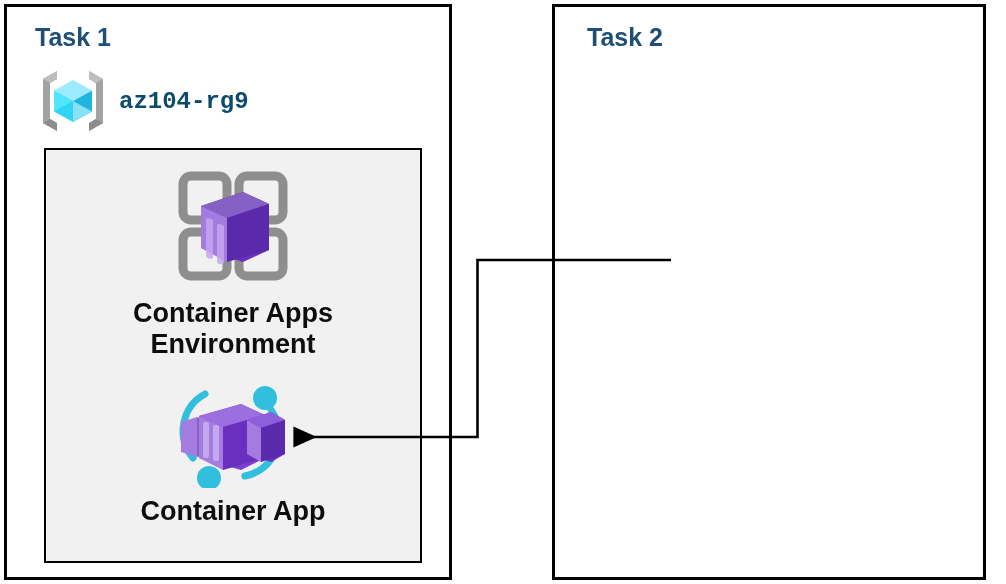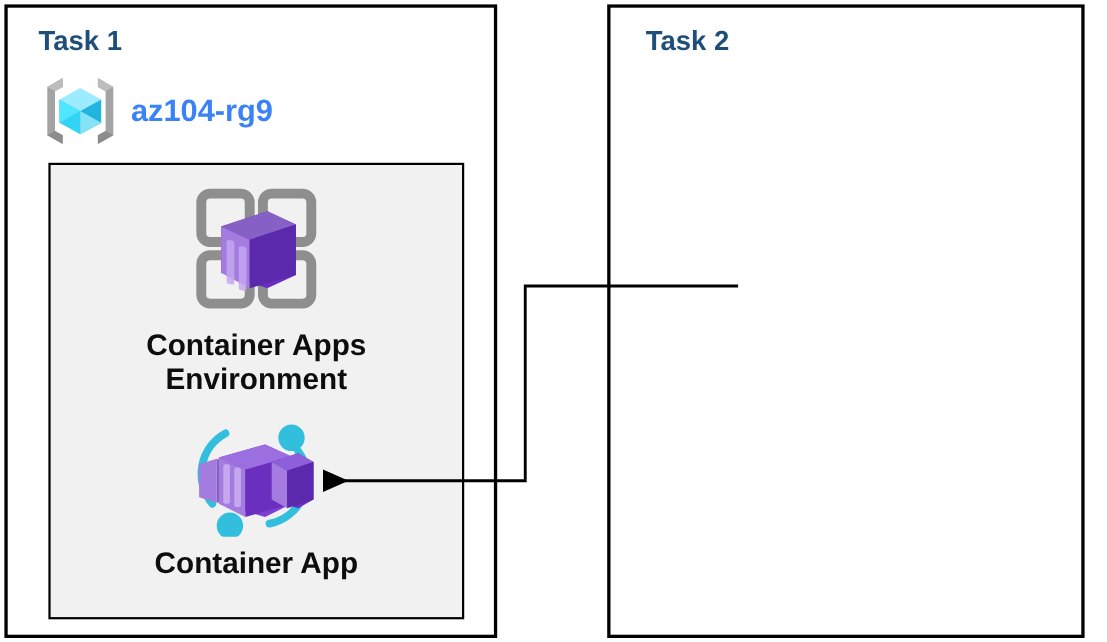--- a/index.html
+++ b/index.html
@@ -48,24 +48,25 @@
   #rg-row {
     position: absolute;
     left: 30px;
     top: 58px;
     display: flex;
     align-items: center;
     gap: 10px;
   }
   #rg-icon { width: 72px; height: 72px; display: block; }
   #rg-label {
-    font-size: 28px;
+    font-size: 24px;
     font-weight: bold;
-    color: #3b82f6;
+    color: #0c4a6e;
     white-space: nowrap;
+    font-family: Liberation Mono, monospace;
   }
 
   
   .inner-box {
     position: absolute;
     box-sizing: border-box;
     border: 2px solid #000000;
     background: #f1f1f1;
   }
   #task1-inner { left: 37px;  top: 141px; width: 378px; height: 415px; }

